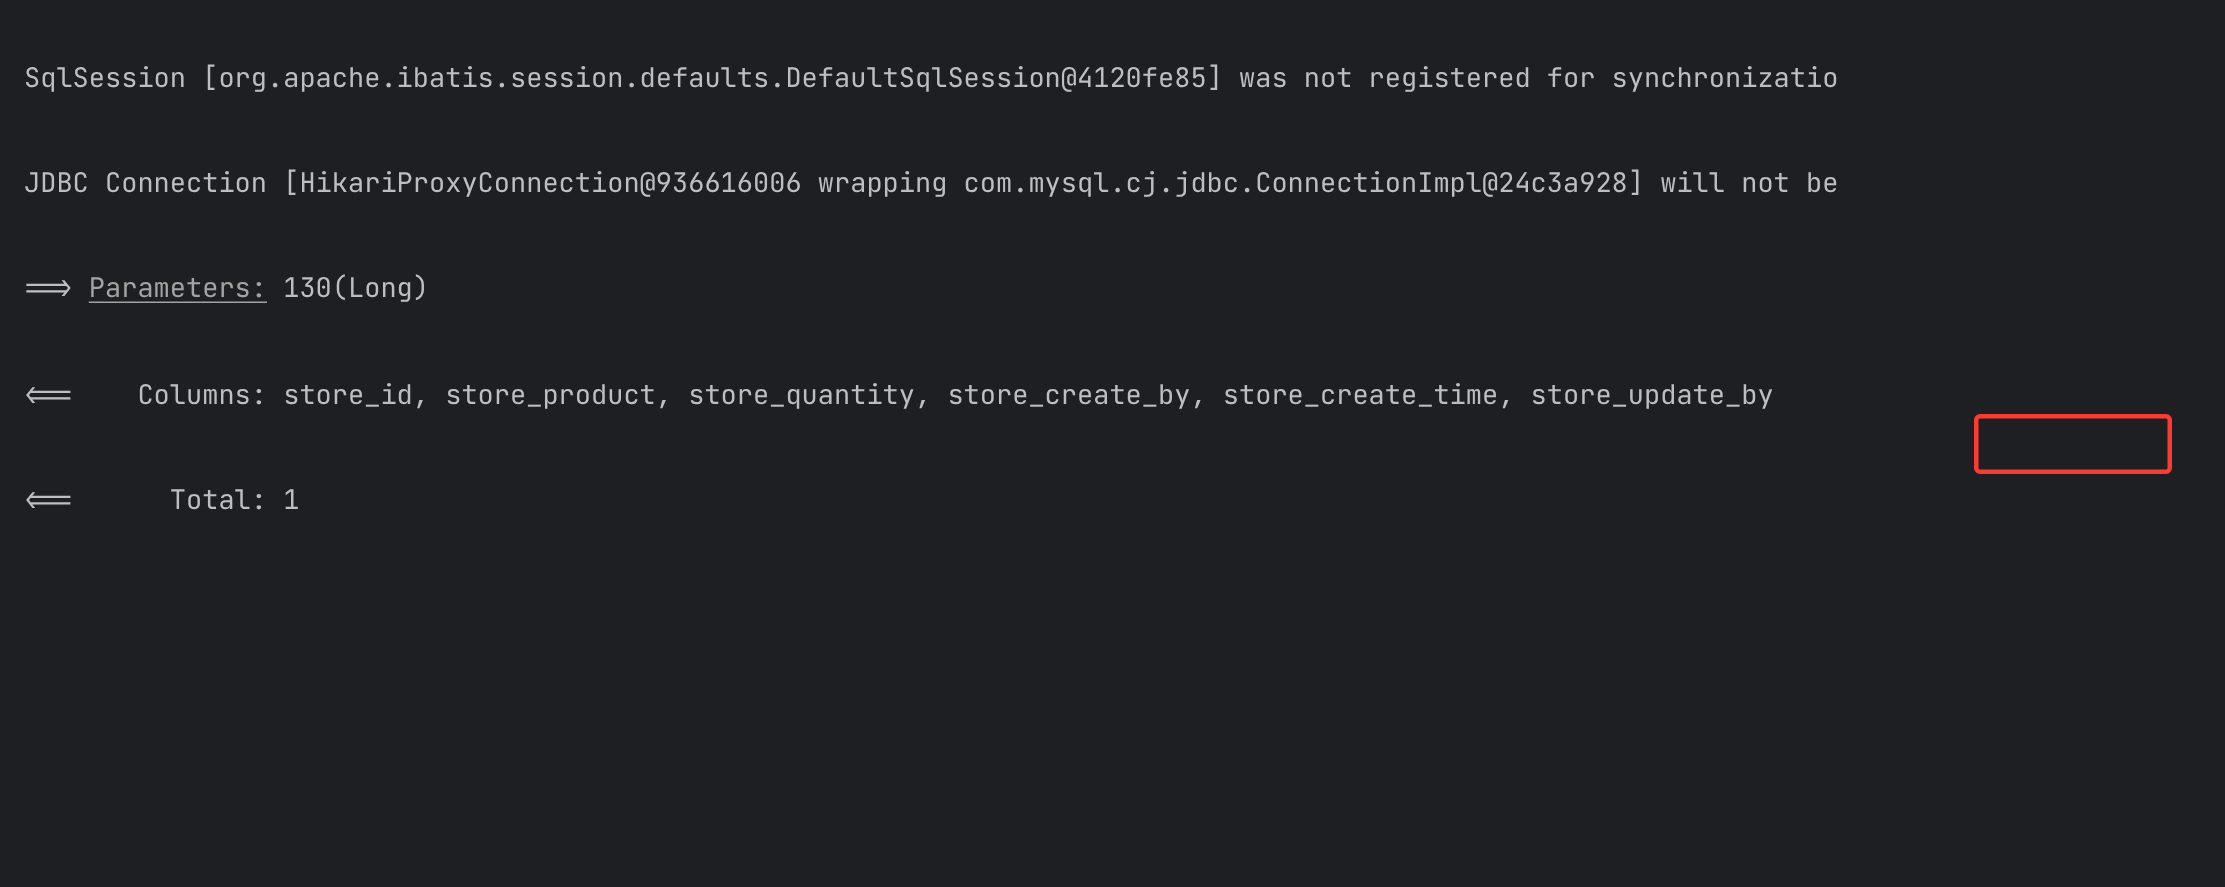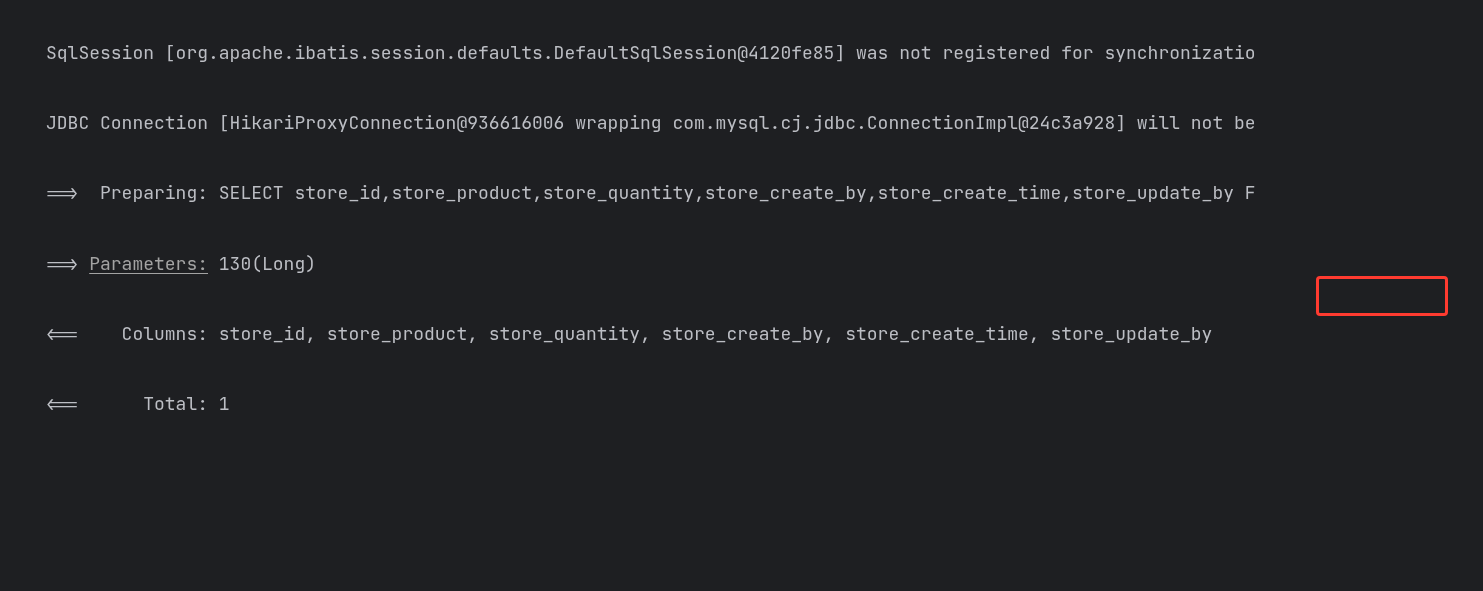--- a/index.html
+++ b/index.html
@@ -15,41 +15,39 @@
     height: 591px;
   }
   .console {
     padding: 0 0 0 16px;
     white-space: pre;
     position: relative;
   }
   .line {
     display: block;
     white-space: pre;
-    margin-left: 30px;
   }
   .link {
     color: #a3a3a3;
     text-decoration: underline;
     text-underline-offset: 3px;
   }
   .redbox {
     position: absolute;
     border: 3px solid #ff3b30;
     border-radius: 4px;
     pointer-events: none;
   }
 </style>
 </head>
 <body>
 
 <div class="console">
 <span class="line">SqlSession [org.apache.ibatis.session.defaults.DefaultSqlSession@4120fe85] was not registered for synchronizatio</span>
 <span class="line">JDBC Connection [HikariProxyConnection@936616006 wrapping com.mysql.cj.jdbc.ConnectionImpl@24c3a928] will not be </span>
-<span class="line">==&gt;  Preparing: SELECT store_id,store_product,store_quantity,store_create_by,store_create_time,store_update_by F</span>
 <span class="line"><span>==&gt; </span><span class="link">Parameters:</span><span> 130(Long)</span></span>
 <span class="line">&lt;==    Columns: store_id, store_product, store_quantity, store_create_by, store_create_time, store_update_by</span>
 <span class="line">&lt;==      Total: 1</span>
 
 
 
 
 
 
 

